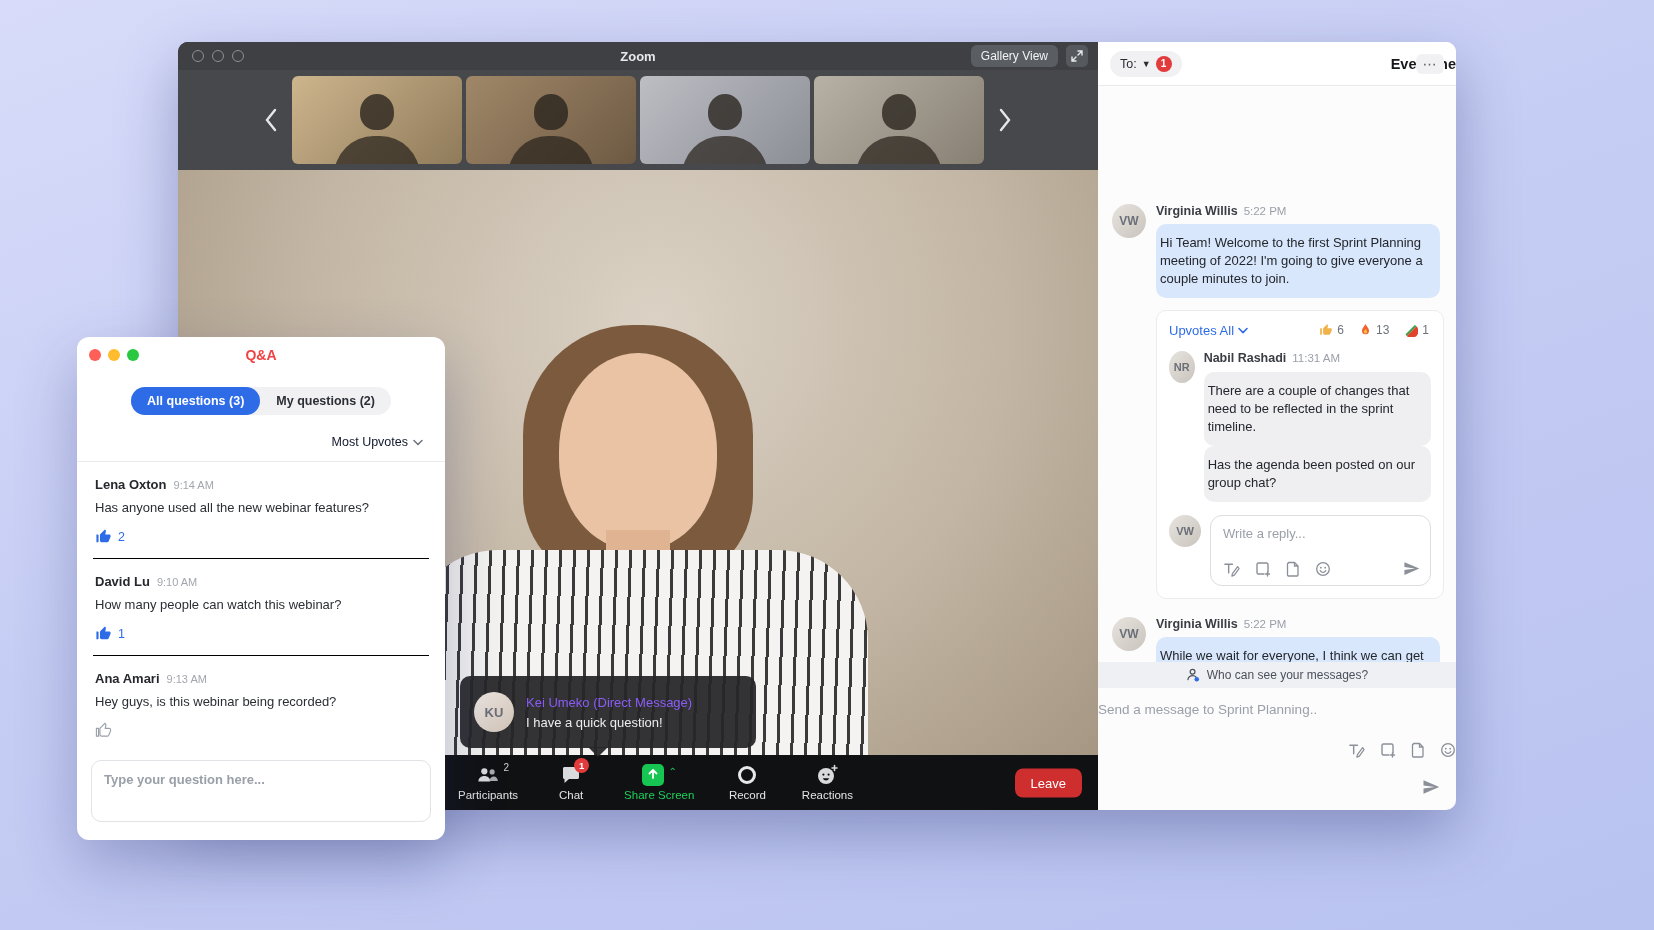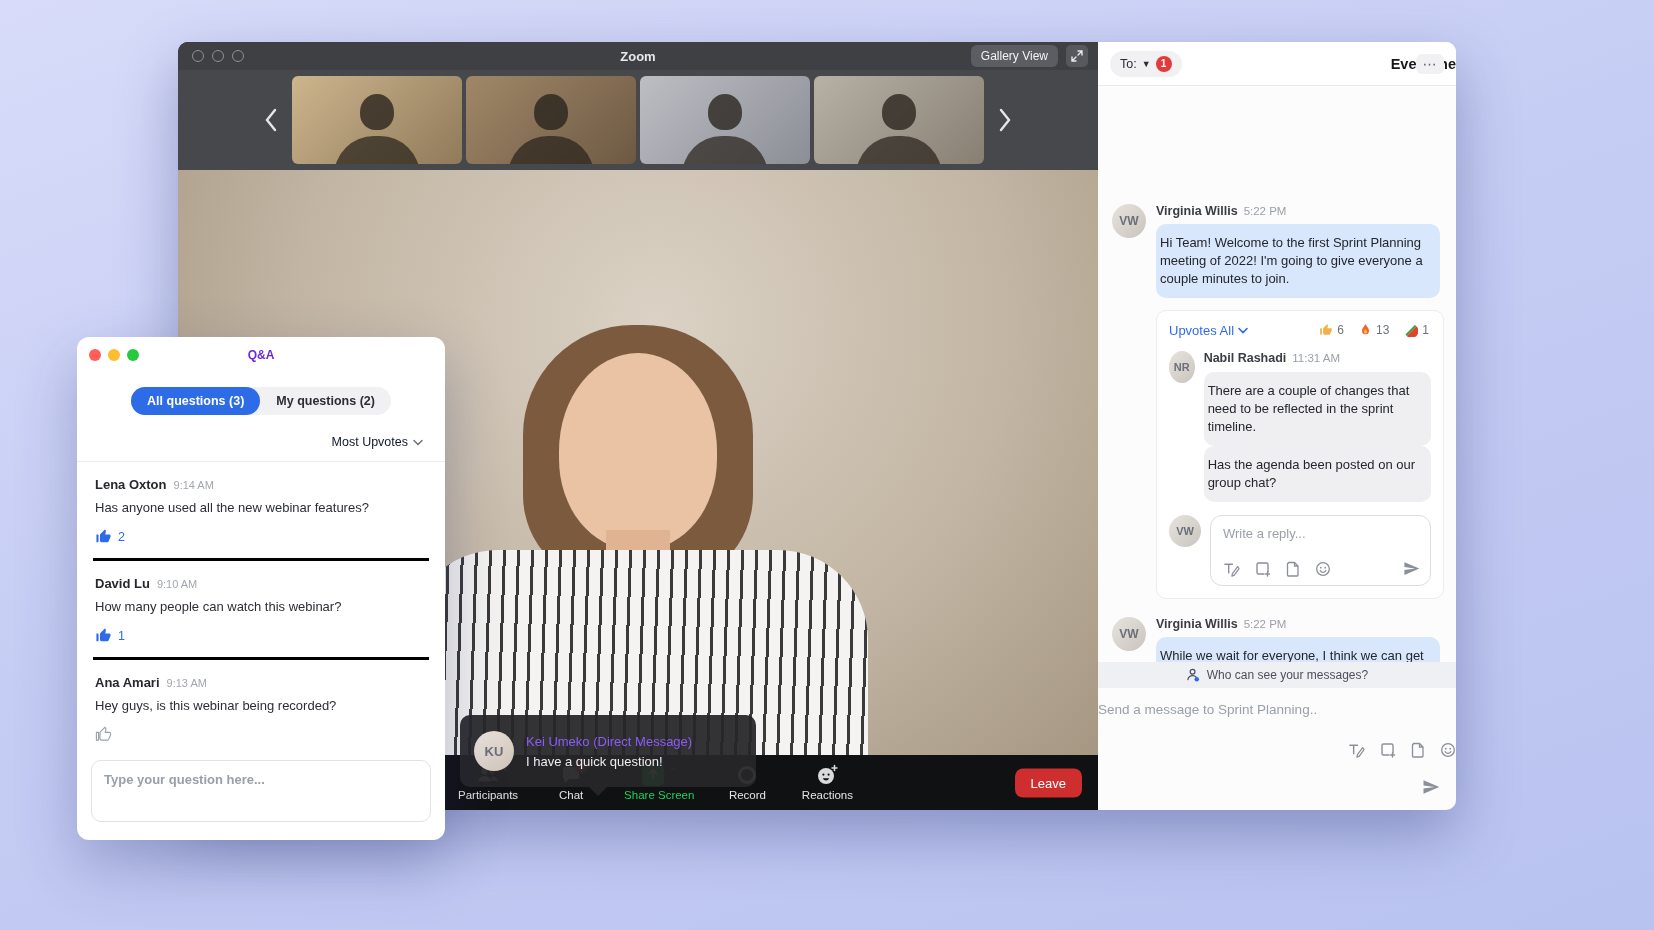--- a/index.html
+++ b/index.html
@@ -53,21 +53,21 @@
   .tb-sup { position:absolute; top:-2px; right:-10px; font-size:10px; color:#cfd0d2; }
   .badge-red { position:absolute; top:-6px; right:-8px; min-width:15px; height:15px; border-radius:8px; background:#e23b3b; color:#fff; font-size:9.5px; font-weight:bold; display:flex; align-items:center; justify-content:center; padding:0 3px; }
   .share-wrap { display:flex; align-items:center; gap:5px; }
   .share-sq { width:22px; height:22px; border-radius:5px; background:#17c553; display:flex; align-items:center; justify-content:center; color:#fff; font-size:14px; font-weight:bold; }
   .share-label { color:#1ed05c !important; }
   .caret-up { color:#1ed05c; font-size:10px; transform:translateY(-4px); }
   .record-ring { width:18px; height:18px; border-radius:50%; border:3px solid #e8e8ea; }
   .leave-btn { position:absolute; right:16px; top:50%; transform:translateY(-50%); background:#ce2e2e; color:#fff; font-size:13px; padding:7px 16px; border-radius:8px; border:none; }
 
   
-  .toast { position:absolute; left:282px; top:673px; width:296px; height:72px; background:rgba(38,38,40,.94); border-radius:10px;
+  .toast { position:absolute; left:282px; top:634px; width:296px; height:72px; background:rgba(38,38,40,.94); border-radius:10px;
     display:flex; align-items:center; padding:0 14px; gap:12px; z-index:5; }
   .toast:after { content:""; position:absolute; left:128px; bottom:-9px; border-left:10px solid transparent; border-right:10px solid transparent; border-top:10px solid rgba(38,38,40,.94); }
   .toast .avatar { flex:0 0 auto; }
   .toast-title { color:#8b5cf6; font-size:13px; margin-bottom:5px; }
   .toast-text { color:#ececee; font-size:13px; }
 
   
   .avatar { border-radius:50%; display:flex; align-items:center; justify-content:center; font-weight:bold; color:#6b6f78; background:linear-gradient(135deg,#e7e3de,#c9c4bd); }
   .av34 { width:34px; height:34px; font-size:12px; }
   .av32 { width:32px; height:32px; font-size:11px; }
@@ -109,28 +109,28 @@
   .composer-icons { display:flex; align-items:center; gap:15px; }
   .composer-send { position:absolute; right:16px; bottom:14px; }
 
   
   .qa-window { position:absolute; left:77px; top:337px; width:368px; height:503px; background:#fff; border-radius:12px;
     box-shadow:0 24px 60px rgba(35,45,110,.30); z-index:10; display:flex; flex-direction:column; }
   .qa-titlebar { height:36px; position:relative; display:flex; align-items:center; justify-content:center; flex:0 0 auto; }
   .qa-traffic { position:absolute; left:12px; display:flex; gap:7px; }
   .qtl { width:12px; height:12px; border-radius:50%; }
   .qtl.red { background:#ff5f57; } .qtl.yellow { background:#febc2e; } .qtl.green { background:#28c840; }
-  .qa-title { font-size:12px; font-weight:bold; color:#6d28d9; }
+  .qa-title { font-size:14px; font-weight:bold; color:#ef4444; }
   .qa-tabs { display:flex; justify-content:center; margin-top:14px; flex:0 0 auto; }
   .tabs-pill { background:#f1f1f4; border-radius:16px; display:flex; }
   .qa-tab { font-size:12.5px; font-weight:bold; padding:7px 16px; border-radius:16px; color:#2b2e35; }
   .qa-tab.active { background:#2e6be6; color:#fff; }
   .qa-sort { display:flex; justify-content:flex-end; padding:20px 22px 12px; font-size:12.5px; color:#0f172a; align-items:center; gap:5px; flex:0 0 auto; }
   .qa-list { flex:1; padding:0 16px; overflow:hidden; border-top:1px solid #ececef; }
-  .qa-item { padding:15px 2px 13px; border-bottom:3px solid #000000; }
+  .qa-item { padding:15px 2px 13px; border-bottom:1px solid #000000; }
   .qa-item:last-child { border-bottom:none; }
   .qa-name { font-size:13px; font-weight:bold; color:#26282d; }
   .qa-time { font-size:11px; color:#a2a6ad; font-weight:normal; margin-left:7px; }
   .qa-text { font-size:13px; color:#2b2e34; margin-top:8px; }
   .vote-row { display:flex; align-items:center; gap:6px; margin-top:13px; }
   .vote-count { font-size:12.5px; color:#2e6be6; }
   .qa-input-wrap { padding:6px 14px 14px; flex:0 0 auto; }
   .qa-input { width:100%; height:62px; border:1px solid #e2e2e7; border-radius:10px; padding:11px 12px; font-family:inherit; font-size:13px; resize:none; outline:none; background:#fff;font-weight:bold; }
 
   .ic { display:inline-flex; align-items:center; justify-content:center; }

